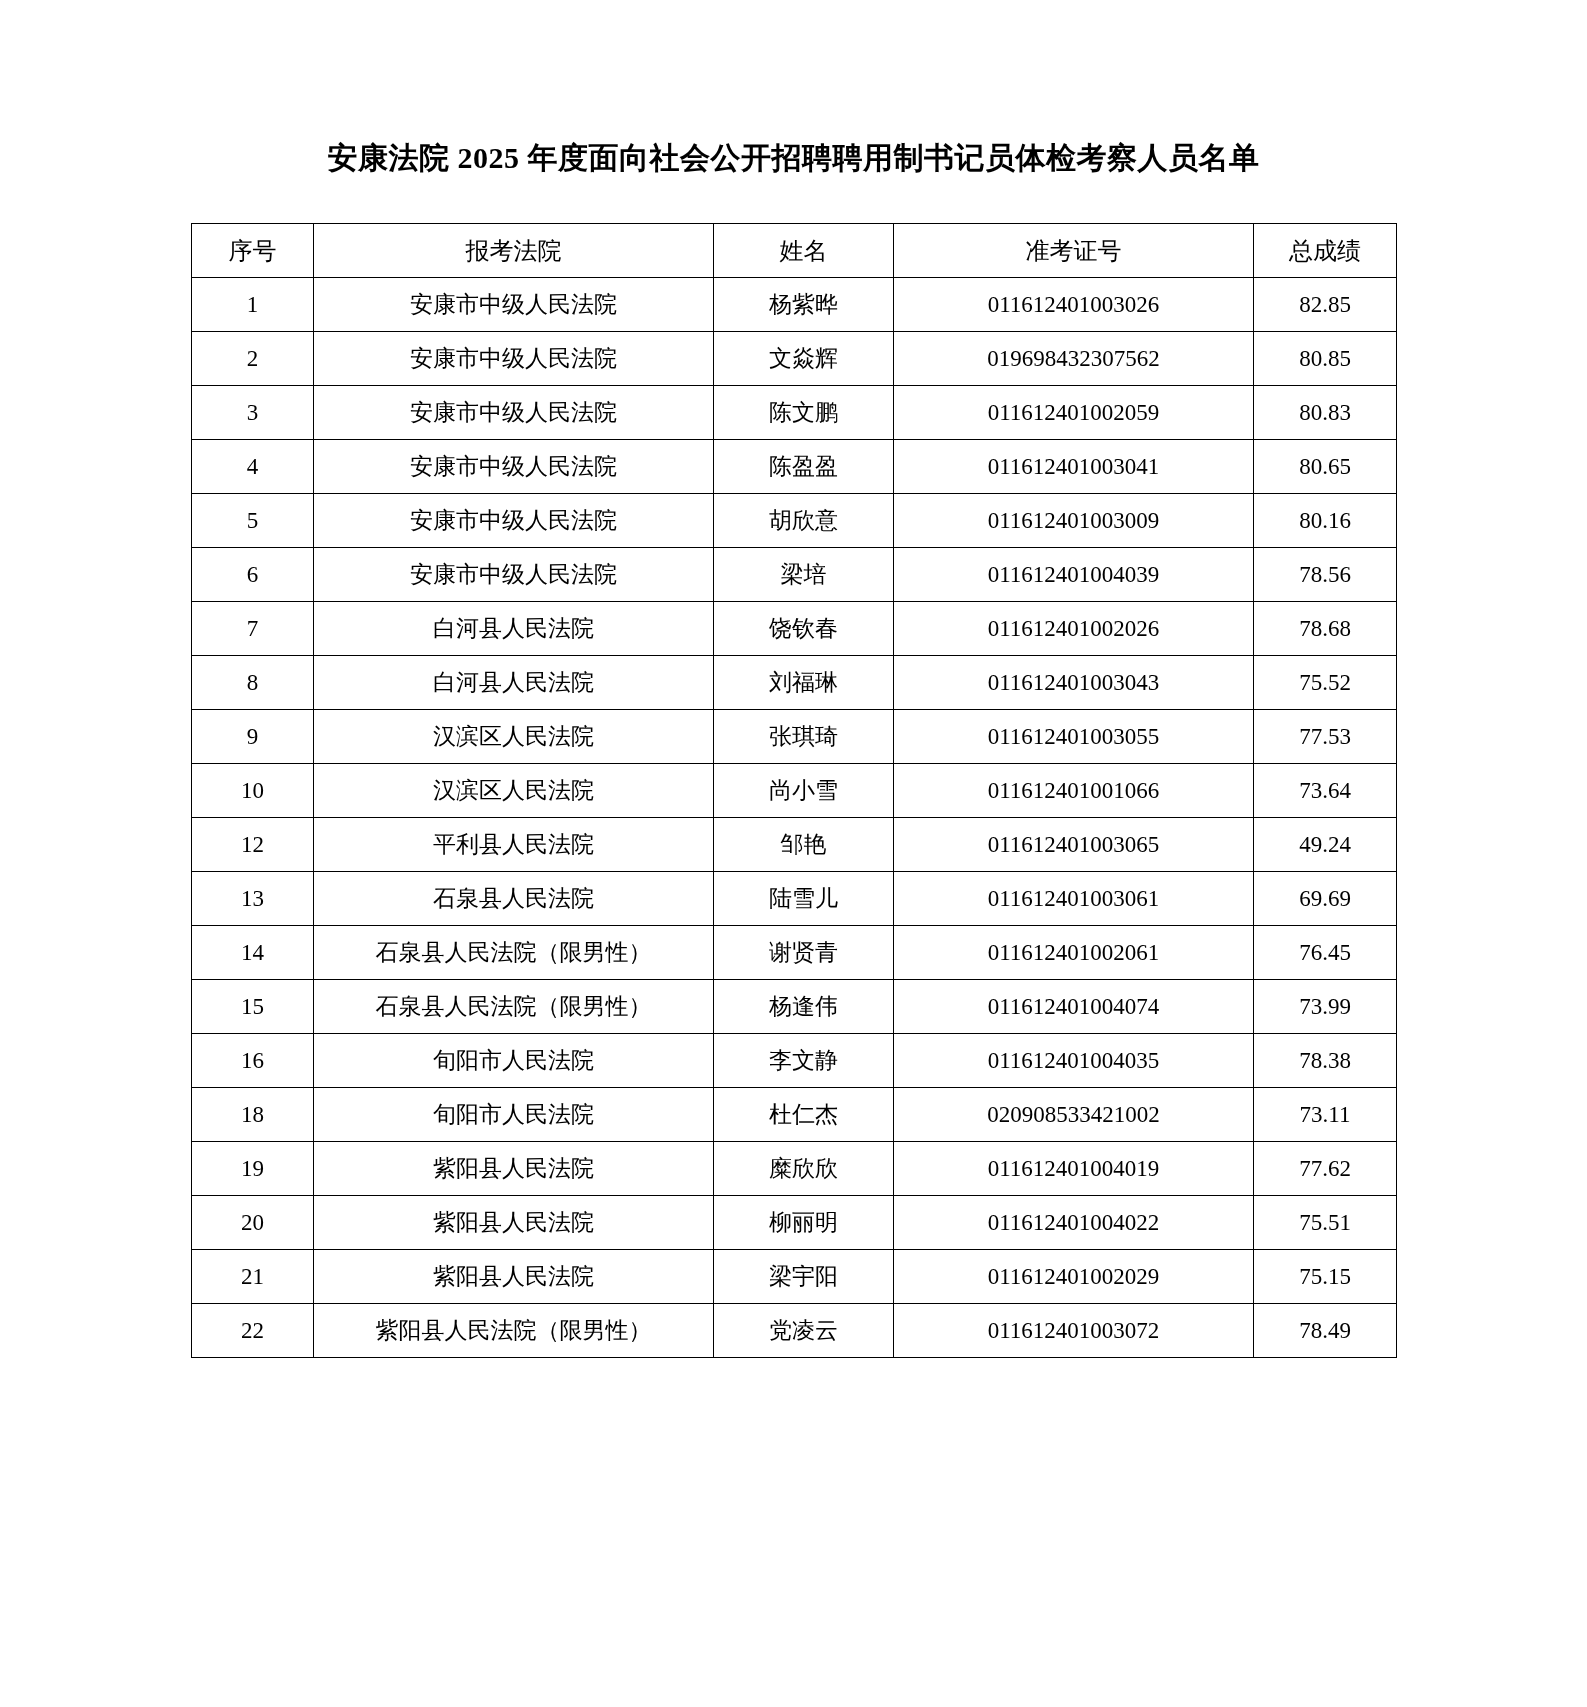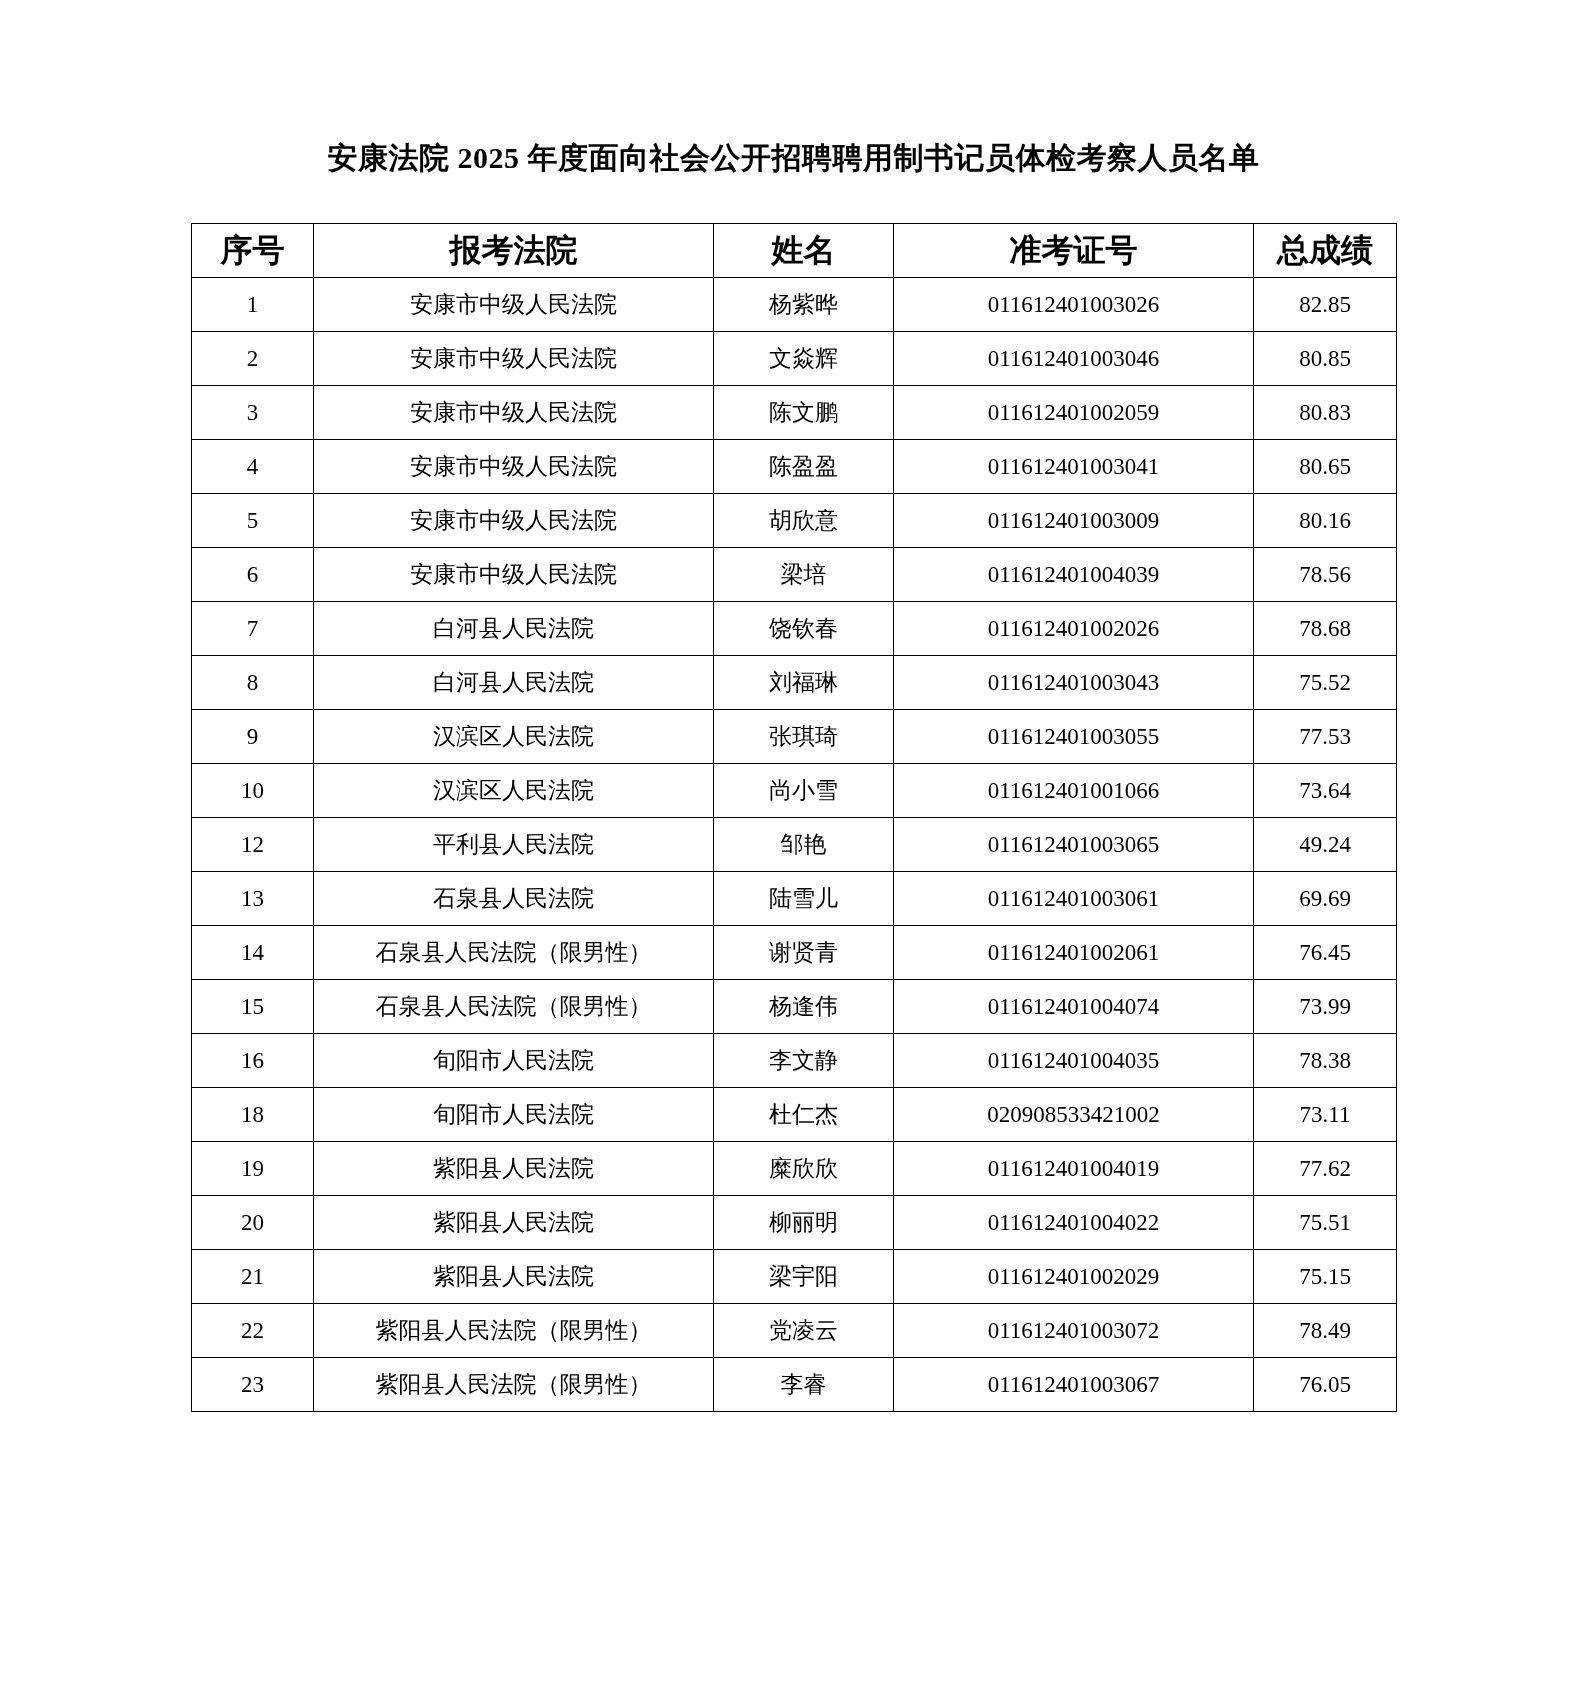--- a/index.html
+++ b/index.html
@@ -43,22 +43,22 @@
   table.roster td {
     border: 1px solid #000000;
     text-align: center;
     vertical-align: middle;
     height: 53px;
     font-size: 23px;
     padding: 0 4px;
     white-space: nowrap;
   }
   table.roster thead th {
-    font-weight: bold;
-    font-size: 32px;
+    font-weight: normal;
+    font-size: 24px;
   }
   col.c-idx   { width: 122px; }
   col.c-court { width: 400px; }
   col.c-name  { width: 180px; }
   col.c-ticket{ width: 360px; }
   col.c-score { width: 143px; }
   td.num, th.num { font-family: "Liberation Serif", serif; }
 </style>
 </head>
 <body>
@@ -90,21 +90,21 @@
             <td class="num">1</td>
             <td>安康市中级人民法院</td>
             <td>杨紫晔</td>
             <td class="num">011612401003026</td>
             <td class="num">82.85</td>
           </tr>
           <tr>
             <td class="num">2</td>
             <td>安康市中级人民法院</td>
             <td>文焱辉</td>
-            <td class="num">011612401003046</td>
+            <td class="num">019698432307562</td>
             <td class="num">80.85</td>
           </tr>
           <tr>
             <td class="num">3</td>
             <td>安康市中级人民法院</td>
             <td>陈文鹏</td>
             <td class="num">011612401002059</td>
             <td class="num">80.83</td>
           </tr>
           <tr>
@@ -219,24 +219,17 @@
             <td class="num">011612401002029</td>
             <td class="num">75.15</td>
           </tr>
           <tr>
             <td class="num">22</td>
             <td>紫阳县人民法院（限男性）</td>
             <td>党凌云</td>
             <td class="num">011612401003072</td>
             <td class="num">78.49</td>
           </tr>
-          <tr>
-            <td class="num">23</td>
-            <td>紫阳县人民法院（限男性）</td>
-            <td>李睿</td>
-            <td class="num">011612401003067</td>
-            <td class="num">76.05</td>
-          </tr>
         </tbody>
     </table>
   </div>
 
 </div>
 
 </body></html>

